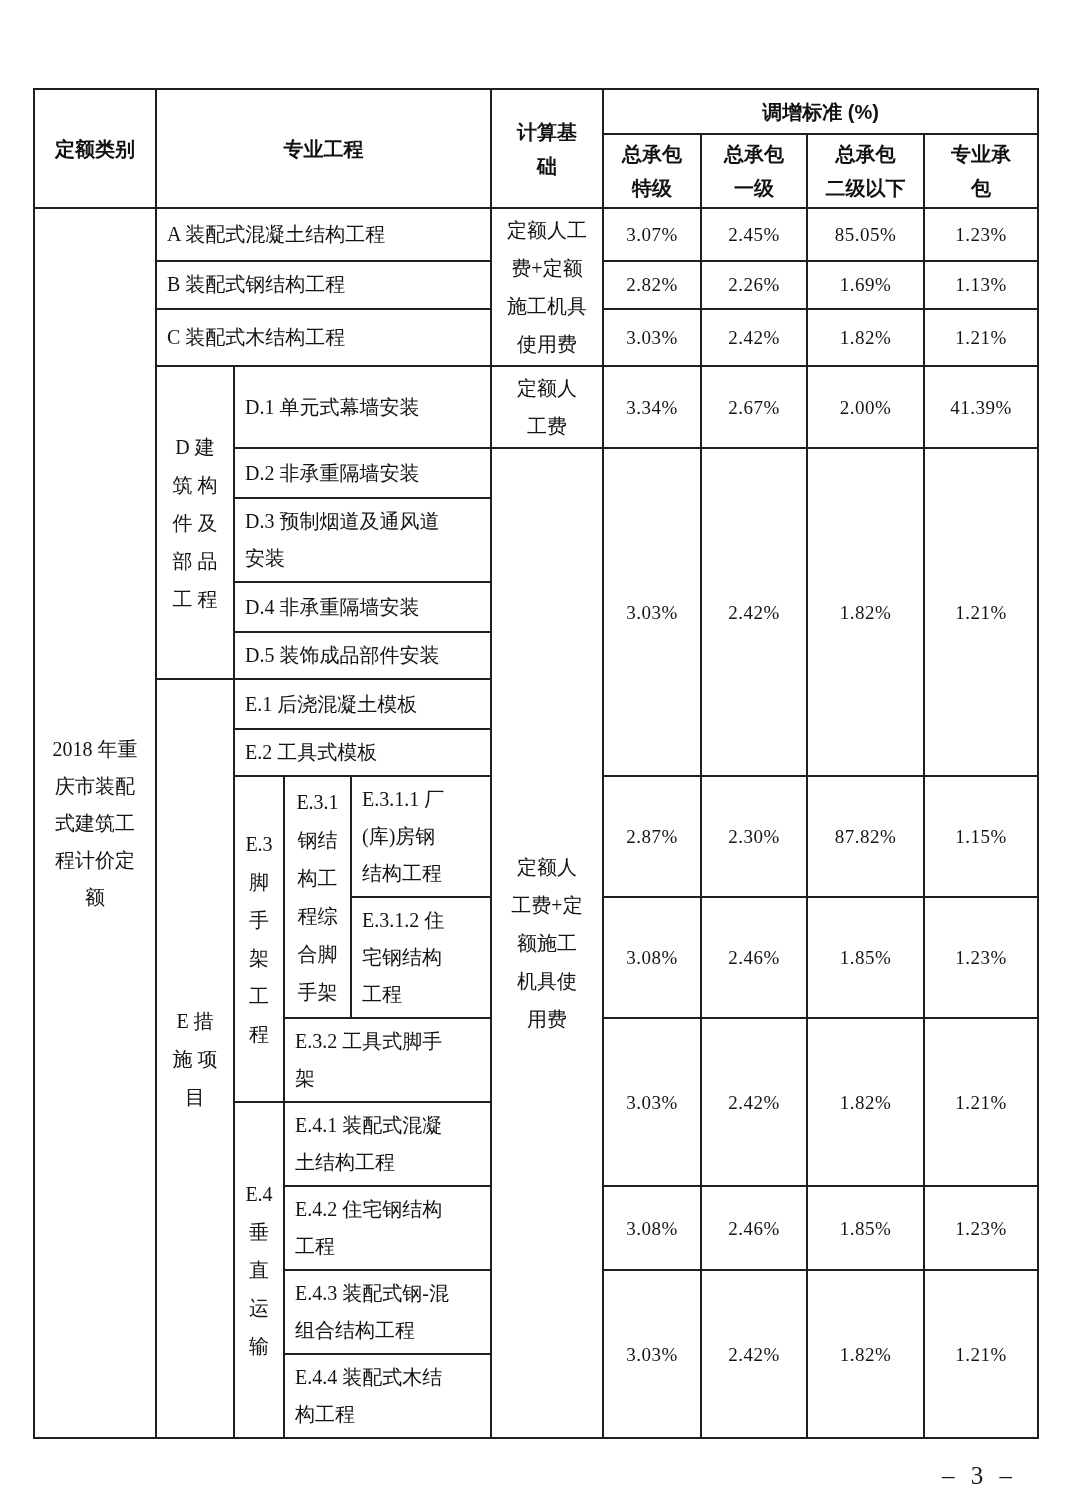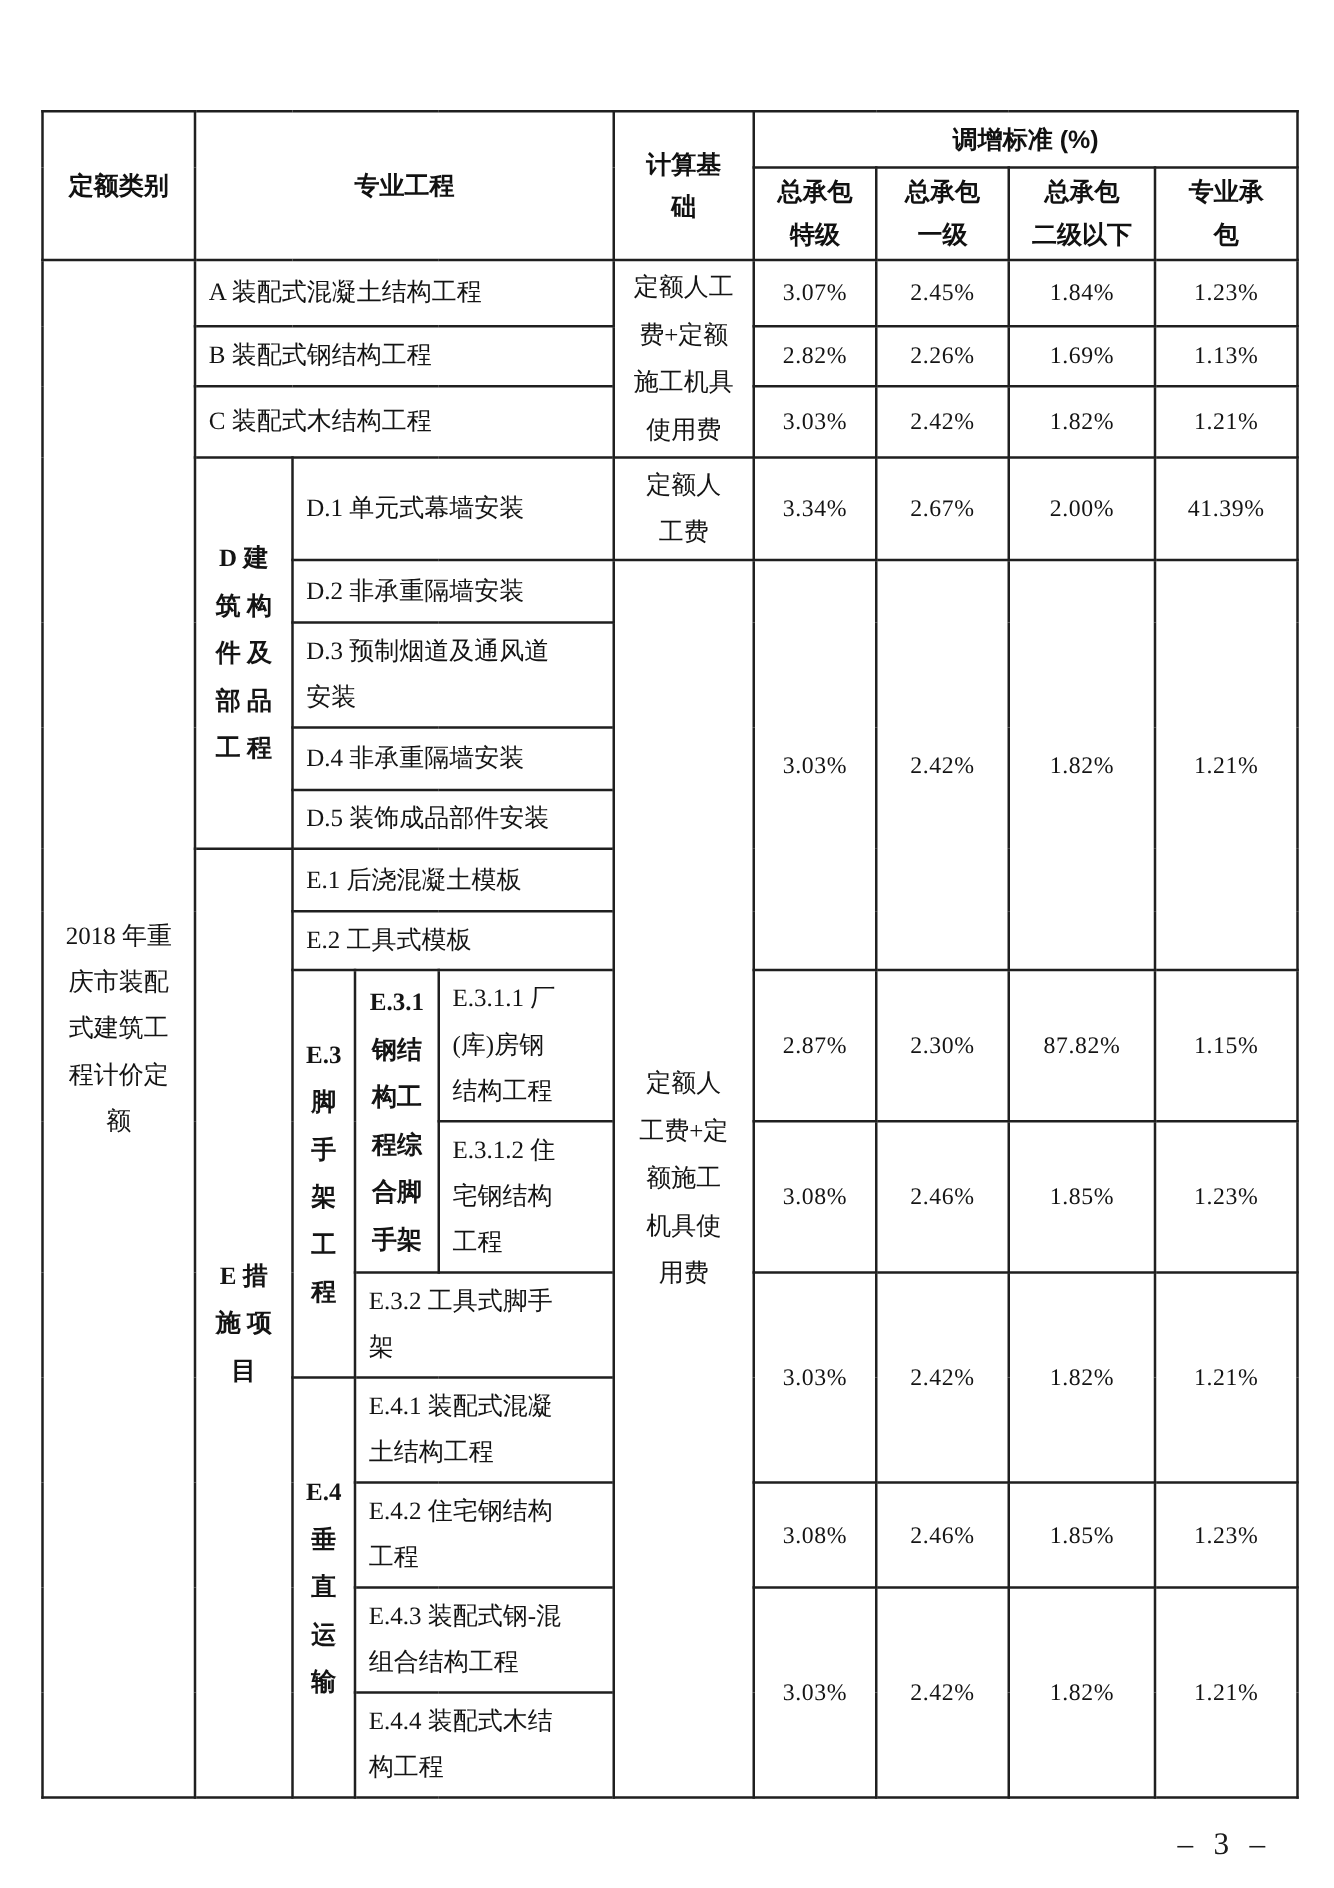--- a/index.html
+++ b/index.html
@@ -50,21 +50,20 @@
   td.basis {
     line-height: 38px;
     padding: 2px 4px;
   }
   td.quota-cat {
     line-height: 37px;
   }
   td.sect {
     line-height: 38px;
     padding: 2px 2px;
-    font-weight: bold;
   }
   .footer-pageno {
     position: absolute;
     top: 1462px;
     right: 55px;
     font-size: 25px;
     word-spacing: 10px;
     color: #1a1a1a;
     font-family: "Liberation Serif", "DejaVu Serif", serif;
   }
@@ -113,21 +112,21 @@
 式建筑工
 程计价定
 额</td>
       <td colspan="4" class="item">A 装配式混凝土结构工程</td>
       <td rowspan="3" class="basis">定额人工
 费+定额
 施工机具
 使用费</td>
       <td class="num">3.07%</td>
       <td class="num">2.45%</td>
-      <td class="num">1.84%</td>
+      <td class="num">85.05%</td>
       <td class="num">1.23%</td>
     </tr>
 
     <tr style="height:47px">
       <td colspan="4" class="item">B 装配式钢结构工程</td>
       <td class="num">2.82%</td>
       <td class="num">2.26%</td>
       <td class="num">1.69%</td>
       <td class="num">1.13%</td>
     </tr>

